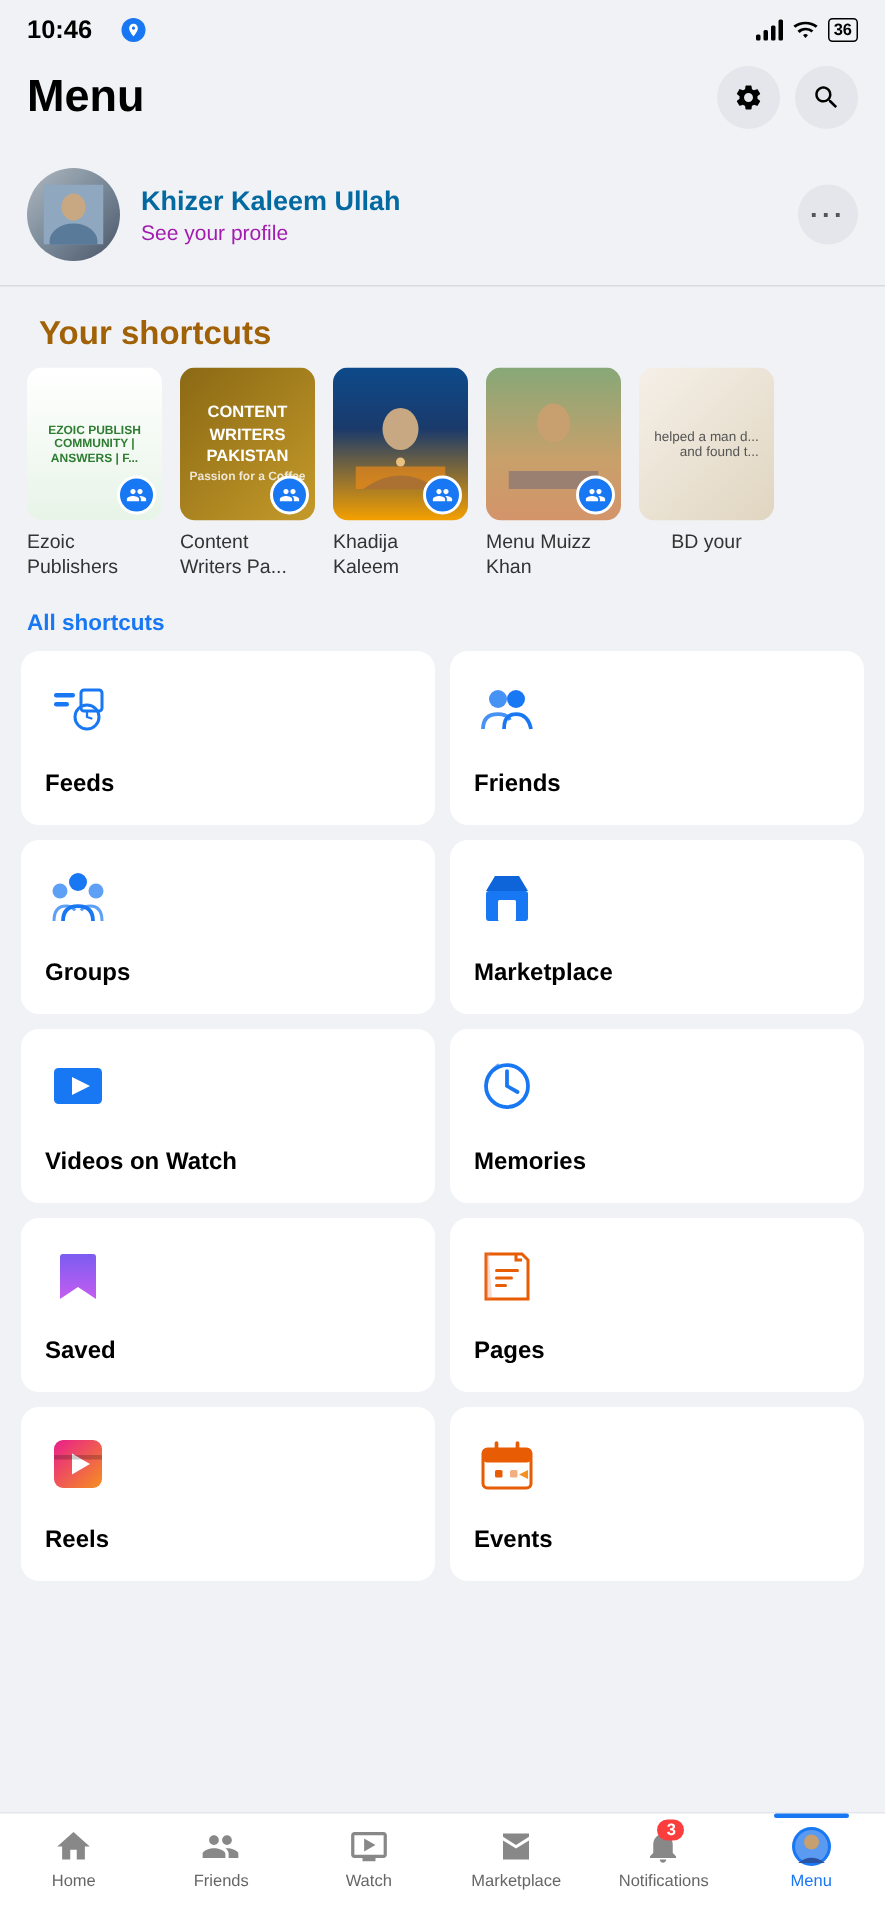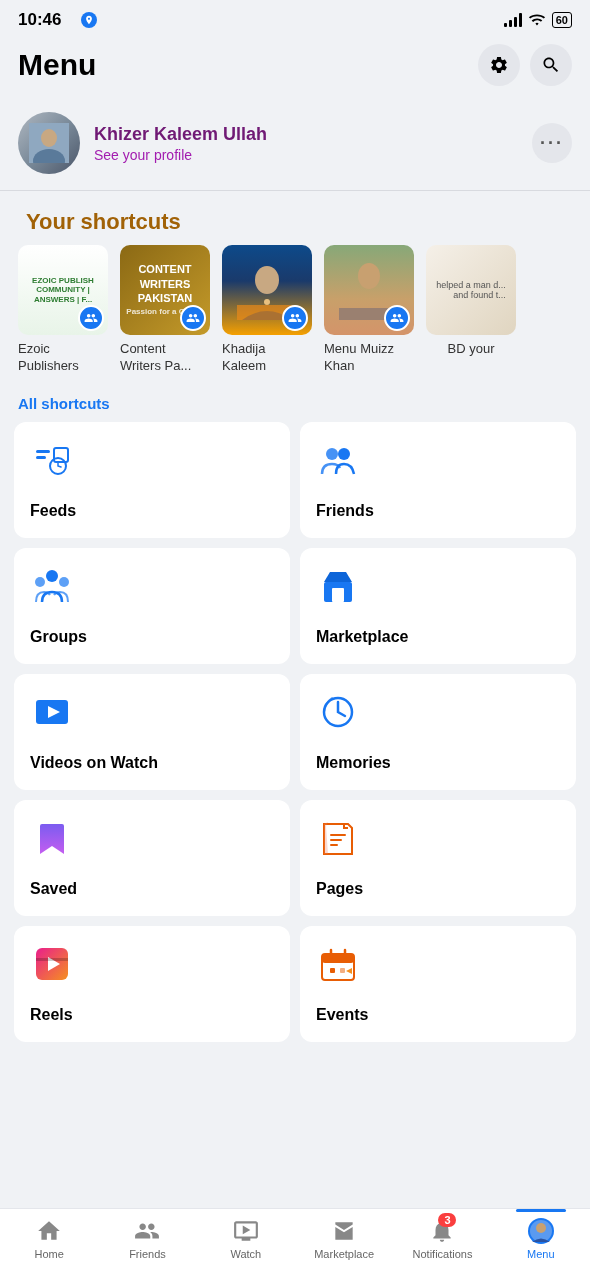--- a/index.html
+++ b/index.html
@@ -128,21 +128,21 @@
       background: linear-gradient(135deg, #b0b8c1 0%, #7a8a99 50%, #4a5568 100%);
       display: flex;
       align-items: center;
       justify-content: center;
       color: white;
       font-size: 22px;
     }
     .profile-name {
       font-size: 18px;
       font-weight: 700;
-      color: #701a75;
+      color: #0369a1;
     }
     .profile-sub {
       font-size: 14px;
       color: #a21caf;
       margin-top: 2px;
     }
     .more-btn {
       width: 40px;
       height: 40px;
       background: #e4e6eb;
@@ -181,21 +181,21 @@
     }
     .shortcuts-scroll::-webkit-scrollbar { display: none; }
     .shortcut-item {
       display: flex;
       flex-direction: column;
       align-items: center;
       min-width: 90px;
     }
     .shortcut-thumb {
       width: 90px;
-      height: 90px;
+      height: 102px;
       border-radius: 10px;
       overflow: hidden;
       position: relative;
       background: #ccc;
     }
     .shortcut-thumb-bg {
       width: 100%;
       height: 100%;
       display: flex;
       align-items: center;
@@ -386,21 +386,21 @@
         <span style="height:7px"></span>
         <span style="height:10px"></span>
         <span style="height:14px"></span>
       </div>
       <span class="wifi-icon">
         <svg width="18" height="14" viewBox="0 0 24 18" fill="#000">
           <path d="M12 3C7.95 3 4.21 4.34 1.2 6.6L3 8.4C5.5 6.48 8.62 5.32 12 5.32s6.5 1.16 9 3.08L22.8 6.6C19.79 4.34 16.05 3 12 3zm0 5.32c-2.76 0-5.26 1.06-7.13 2.79L6.75 13A7.966 7.966 0 0 1 12 10.64c1.98 0 3.79.72 5.18 1.9l1.87-1.87A10.674 10.674 0 0 0 12 8.32zM12 14a3 3 0 0 0-2.14.89L12 17.5l2.14-2.61A3 3 0 0 0 12 14z"></path>
         </svg>
       </span>
       <div class="battery-box">
-        <span>60</span>
+        <span>36</span>
       </div>
     </div>
   </div>
 
   <div class="header">
     <h1 class="header-title">Menu</h1>
     <div class="header-icons">
       <button class="header-icon-btn">
         <svg viewBox="0 0 24 24" fill="#000">
           <path d="M19.14,12.94c0.04-0.3,0.06-0.61,0.06-0.94c0-0.32-0.02-0.64-0.07-0.94l2.03-1.58c0.18-0.14,0.23-0.41,0.12-0.61 l-1.92-3.32c-0.12-0.22-0.37-0.29-0.59-0.22l-2.39,0.96c-0.5-0.38-1.03-0.7-1.62-0.94L14.4,2.81c-0.04-0.24-0.24-0.41-0.48-0.41 h-3.84c-0.24,0-0.43,0.17-0.47,0.41L9.25,5.35C8.66,5.59,8.12,5.92,7.63,6.29L5.24,5.33c-0.22-0.08-0.47,0-0.59,0.22L2.74,8.87 C2.62,9.08,2.66,9.34,2.86,9.48l2.03,1.58C4.84,11.36,4.8,11.69,4.8,12s0.02,0.64,0.07,0.94l-2.03,1.58 c-0.18,0.14-0.23,0.41-0.12,0.61l1.92,3.32c0.12,0.22,0.37,0.29,0.59,0.22l2.39-0.96c0.5,0.38,1.03,0.7,1.62,0.94l0.36,2.54 c0.05,0.24,0.24,0.41,0.48,0.41h3.84c0.24,0,0.44-0.17,0.47-0.41l0.36-2.54c0.59-0.24,1.13-0.56,1.62-0.94l2.39,0.96 c0.22,0.08,0.47,0,0.59-0.22l1.92-3.32c0.12-0.22,0.07-0.47-0.12-0.61L19.14,12.94z M12,15.6c-1.98,0-3.6-1.62-3.6-3.6 s1.62-3.6,3.6-3.6s3.6,1.62,3.6,3.6S13.98,15.6,12,15.6z"></path>

